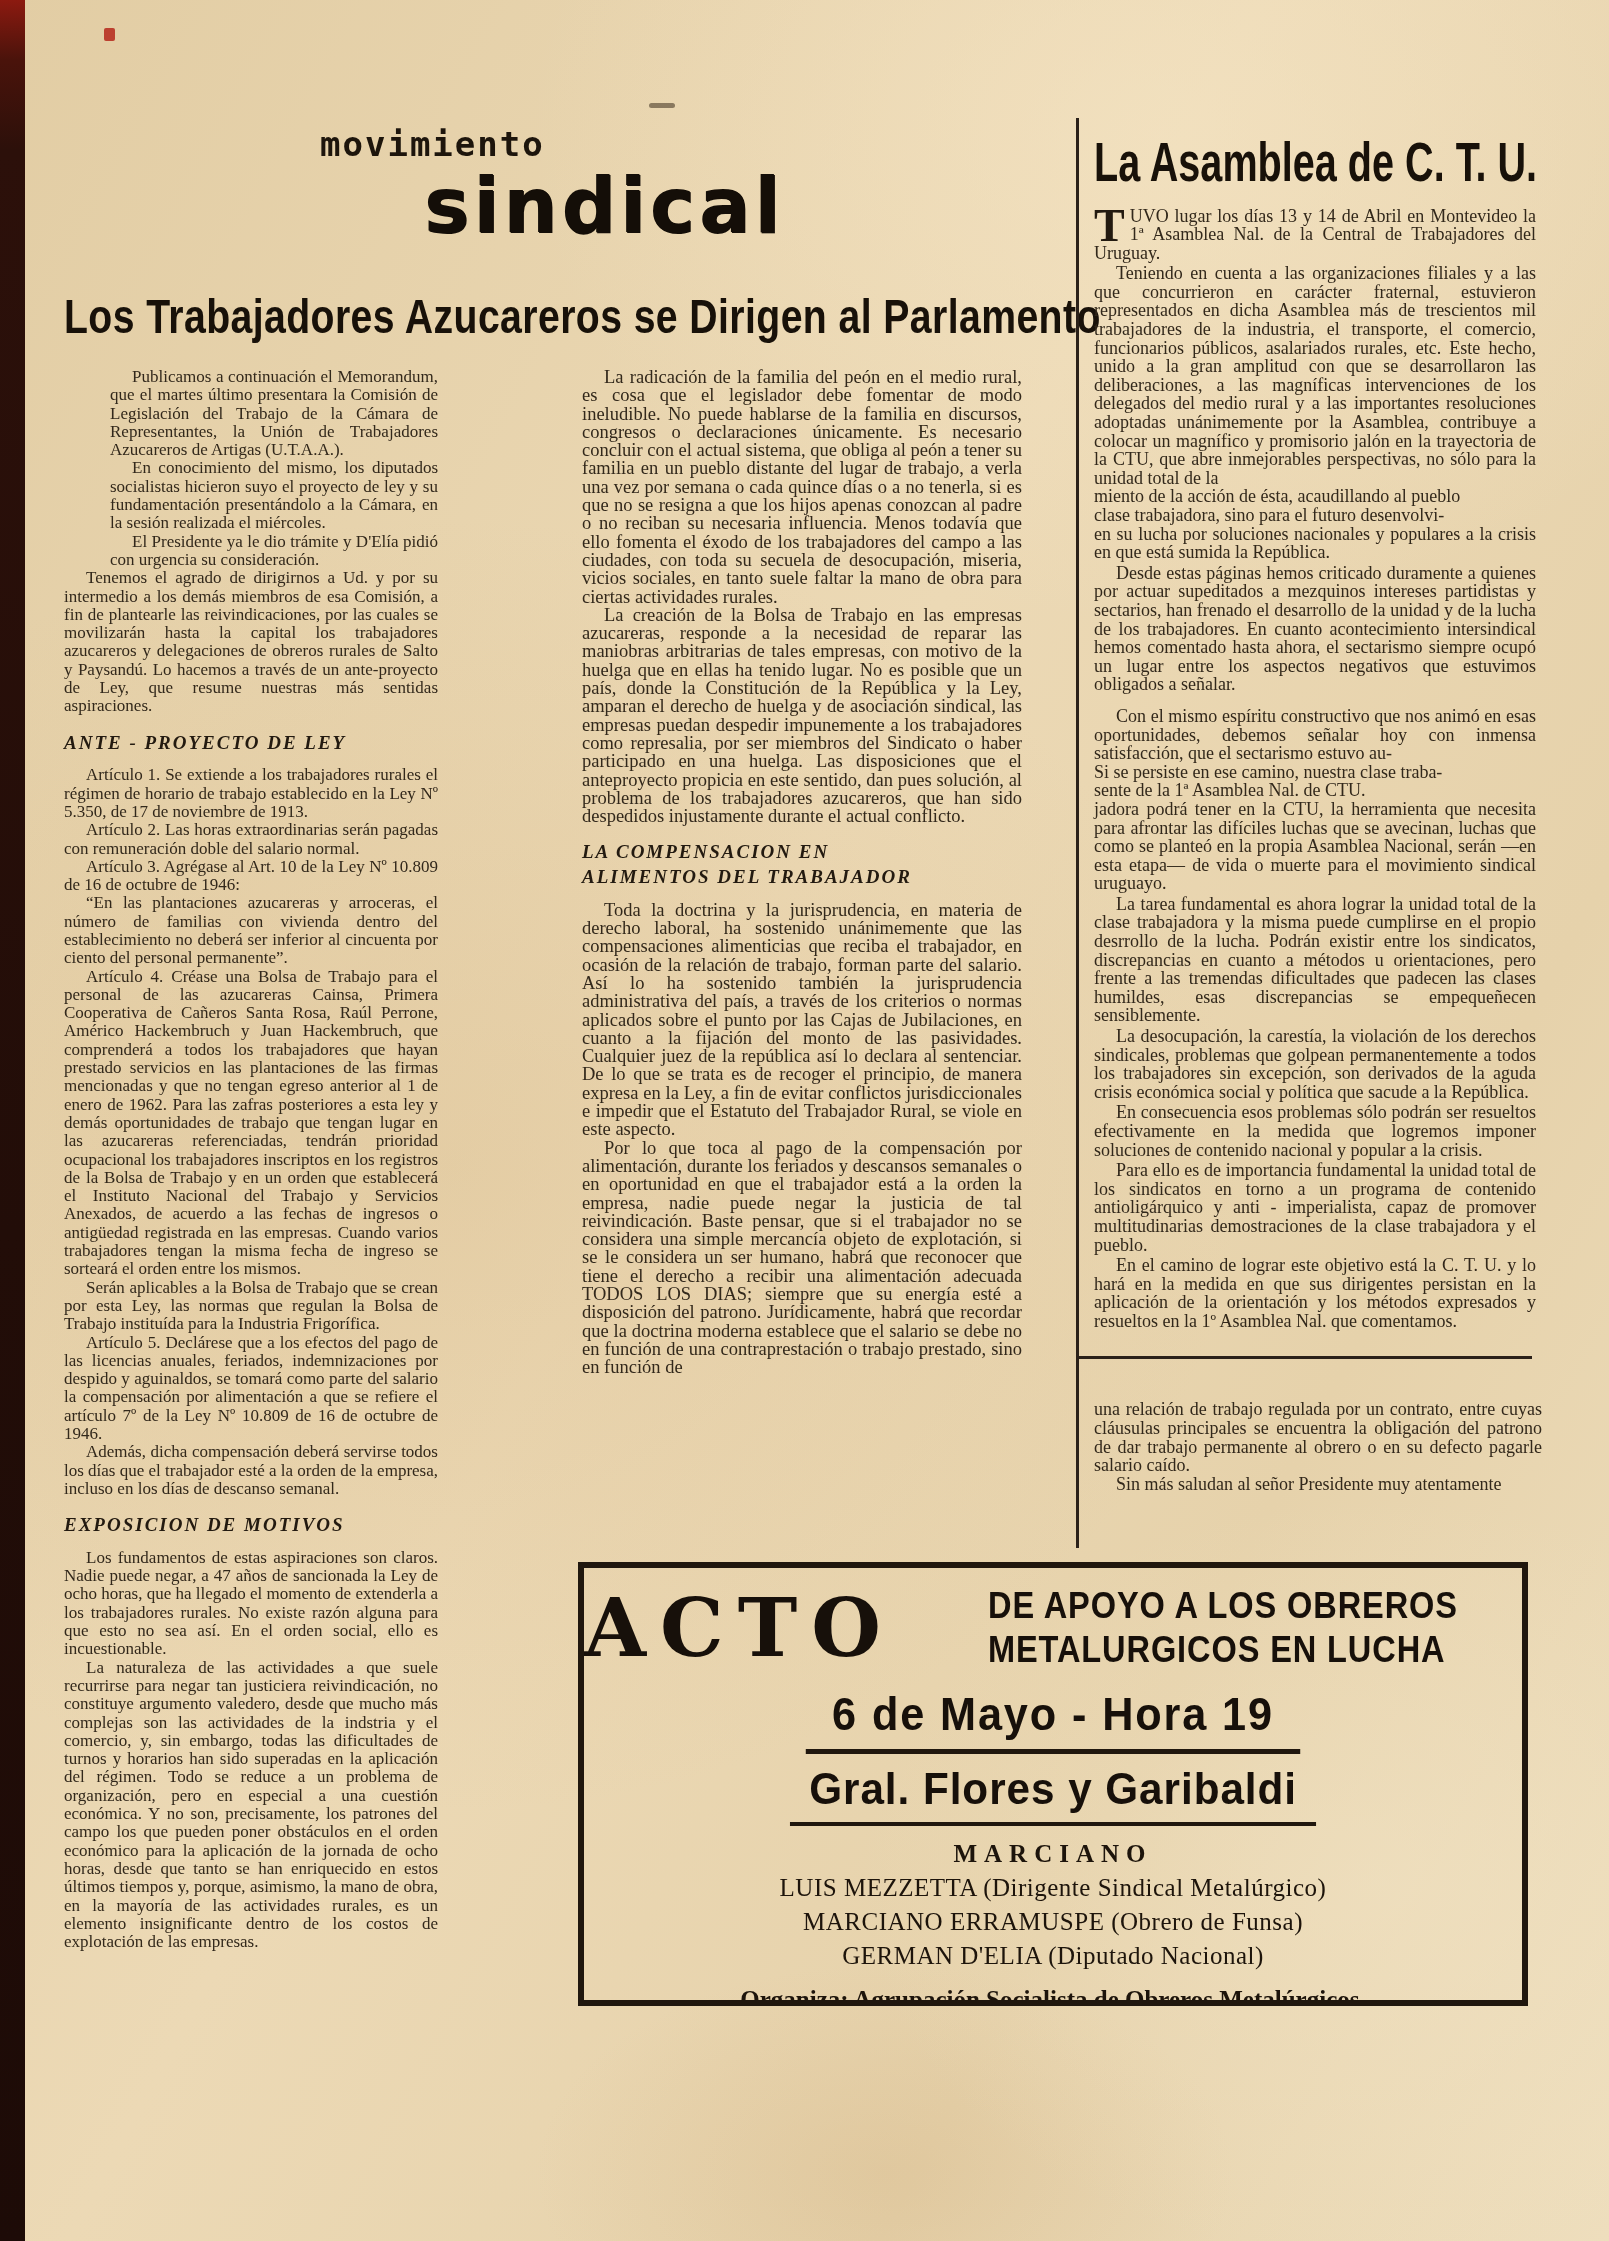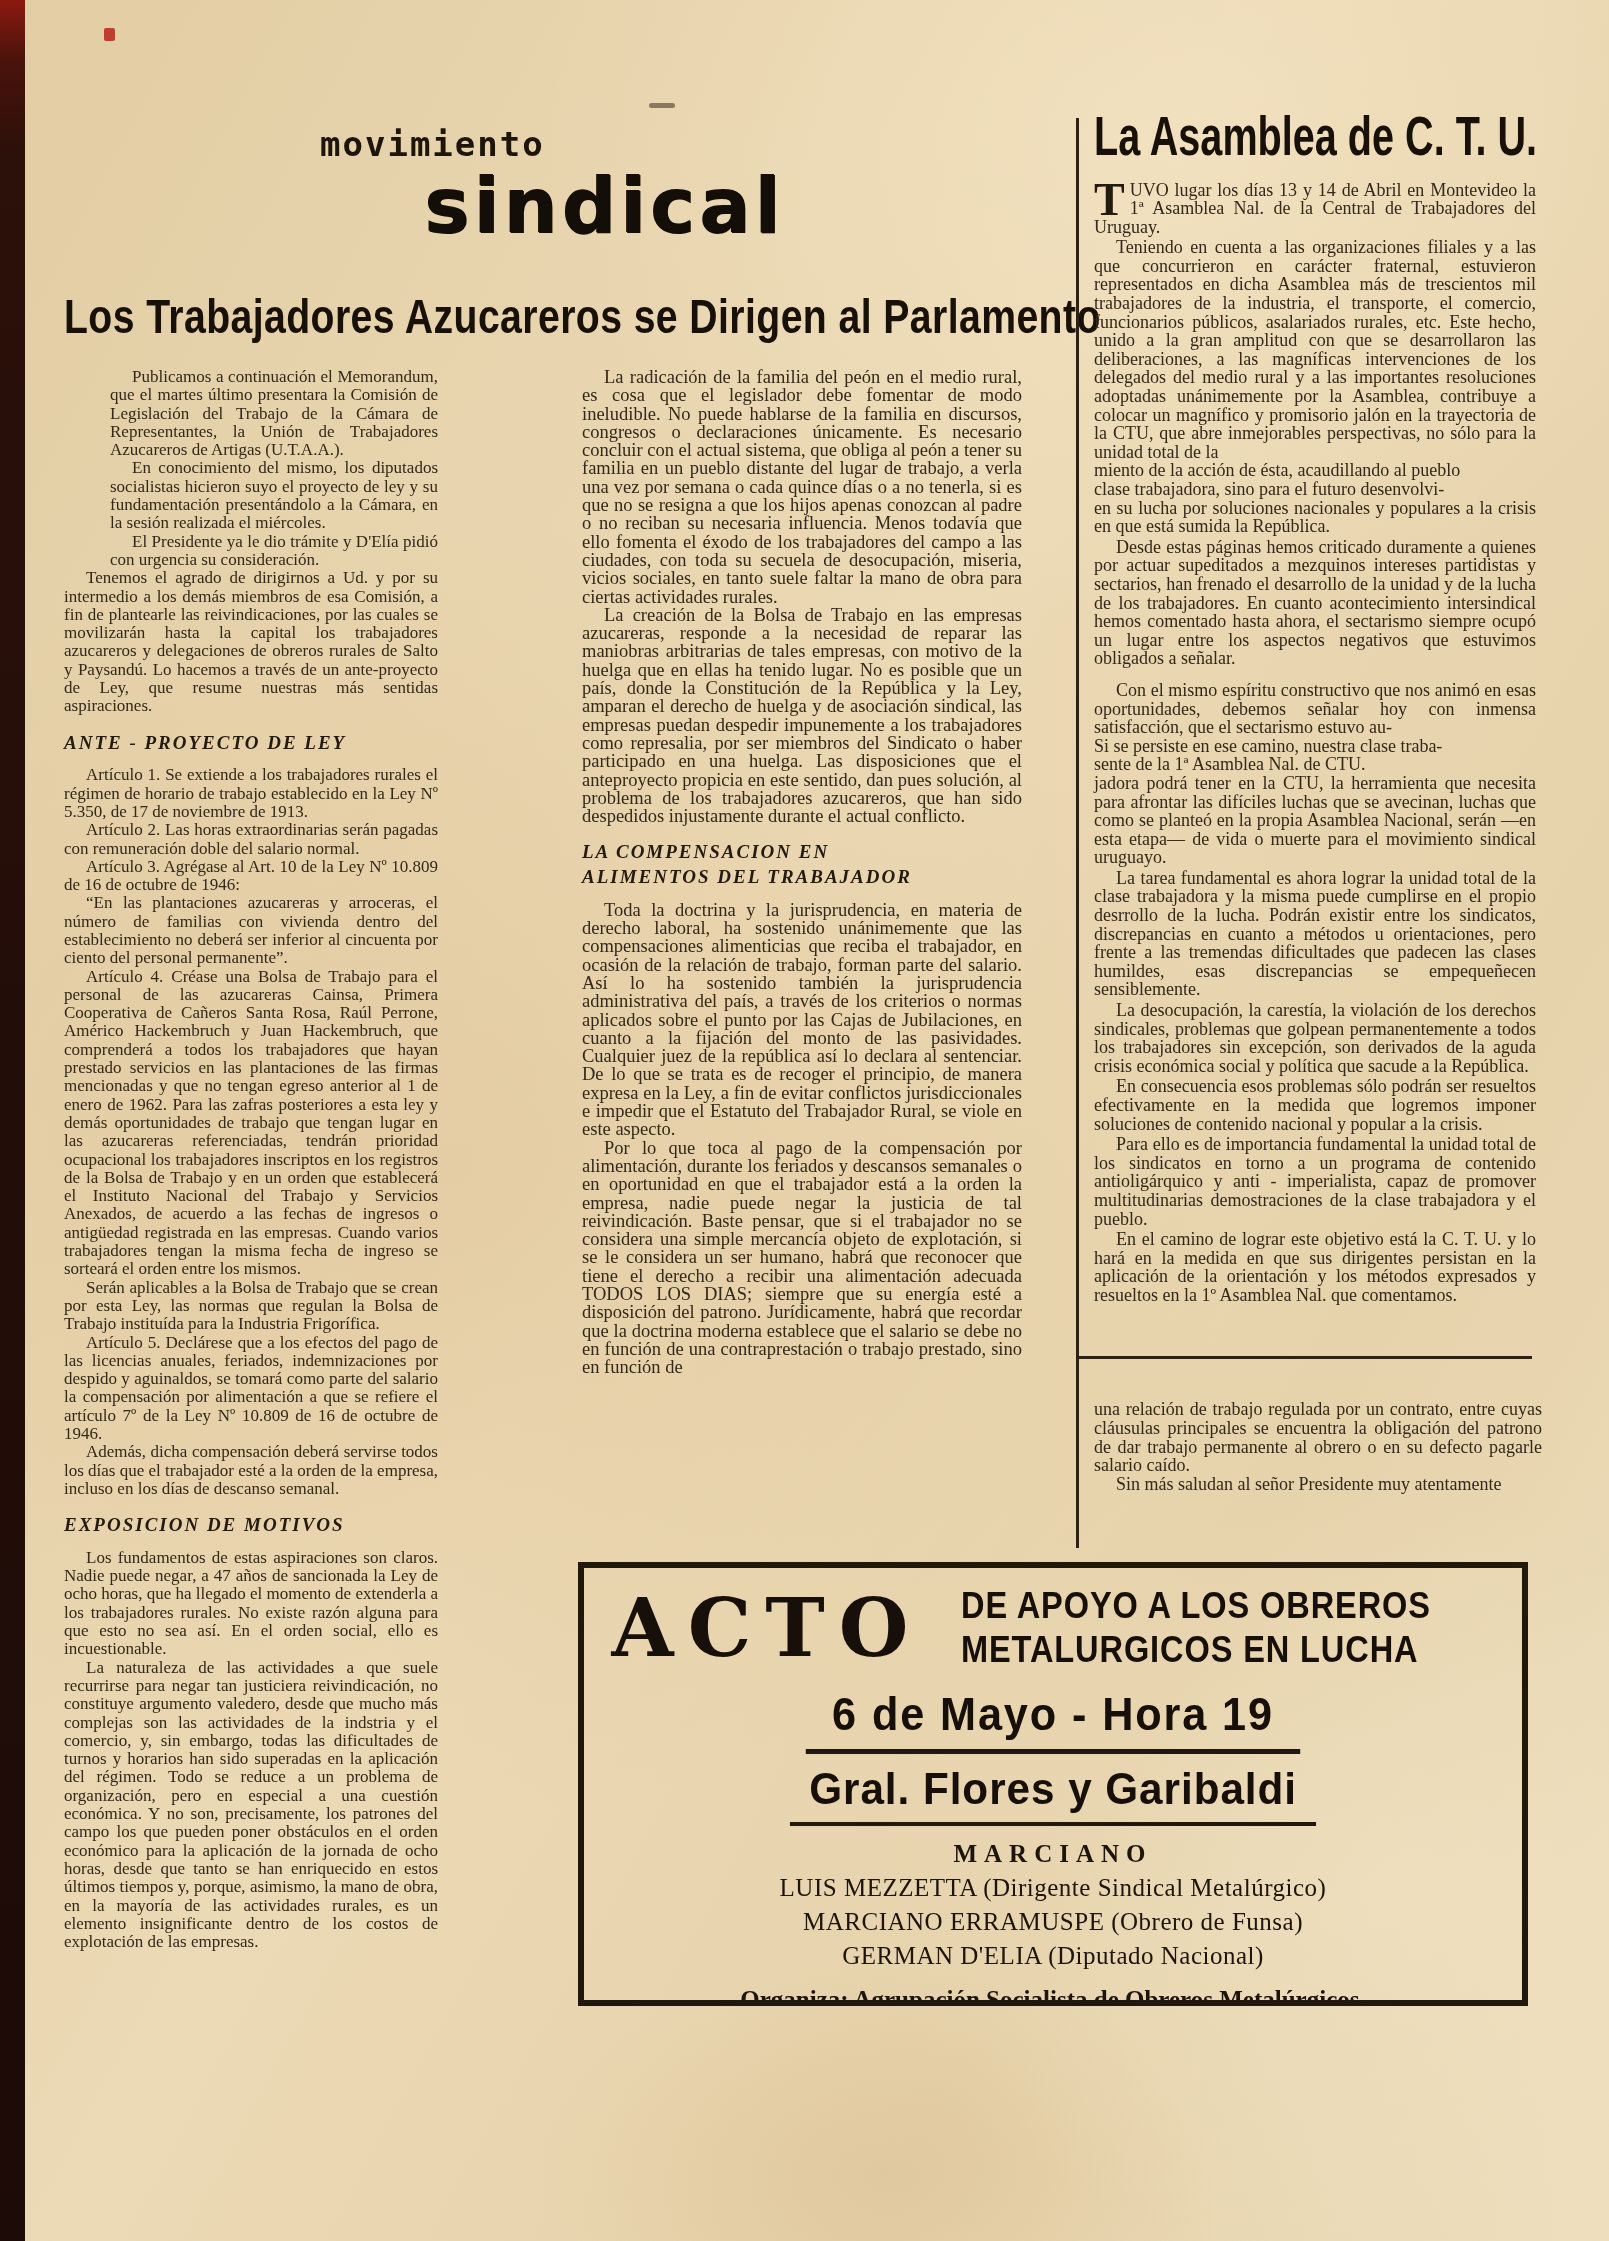--- a/index.html
+++ b/index.html
@@ -34,21 +34,21 @@
   }
   .headline {
     position:absolute; left:64px; top:288px; margin:0;
     font-family:"Liberation Sans", sans-serif; font-weight:bold;
     font-size:49px; letter-spacing:.5px; color:#181109; white-space:nowrap;
     transform:scaleX(.80); transform-origin:left top;
   }
   .col { position:absolute; }
   .col-left { left:64px; top:368px; width:374px; font-size:17px; line-height:18.3px; }
   .col-mid  { left:582px; top:368px; width:440px; font-size:18.5px; line-height:18.3px; }
-  .col-right{ left:1094px; top:106px; width:442px; font-size:18px; line-height:18.6px; }
+  .col-right{ left:1094px; top:132px; width:442px; font-size:18px; line-height:18.6px; }
   .closing  { left:1094px; top:1400px; width:448px; font-size:18px; line-height:18.8px; }
   .intro { margin-left:46px; width:328px; }
   .intro p { }
   p.body { margin:0; text-align:justify; text-indent:22px; white-space:pre-line; }
   p.noind { text-indent:0; }
   .gap-after { margin-bottom:13px !important; }
   .subhead {
     margin:15px 0 11px 0; font-style:italic; font-weight:600;
     font-size:19px; letter-spacing:2px; color:#231a10; white-space:pre-line; line-height:1.3;
   }
@@ -62,21 +62,21 @@
     float:left; font-size:46px; line-height:34px; font-weight:bold;
     padding:2px 5px 0 0; color:#231a10;
   }
   .vrule { position:absolute; left:1076px; top:118px; width:3px; height:1430px; background:#2b2119; }
   .hrule { position:absolute; left:1076px; top:1356px; width:456px; height:3px; background:#2b2119; }
   .adbox {
     position:absolute; left:578px; top:1562px; width:950px; height:444px;
     border:6px solid #20170e; box-sizing:border-box; overflow:hidden;
     text-align:center; color:#1d140b; padding-top:12px;
   }
-  .ad-row { display:flex; justify-content:center; align-items:center; gap:38px; margin-top:4px; }
+  .ad-row { display:flex; justify-content:space-between; align-items:center; gap:38px; margin-top:4px; }
   .acto {
     font-family:"DejaVu Serif", serif; font-weight:bold; font-size:80px;
     letter-spacing:14px; line-height:1; color:#17100a;
   }
   .support {
     text-align:left; font-family:"Liberation Sans", sans-serif; font-weight:bold;
     font-size:37px; line-height:1.18; letter-spacing:1px; white-space:nowrap;
     transform:scaleX(.88); transform-origin:left center; color:#17100a;
   }
   .ad-date-wrap { margin-top:16px; }

